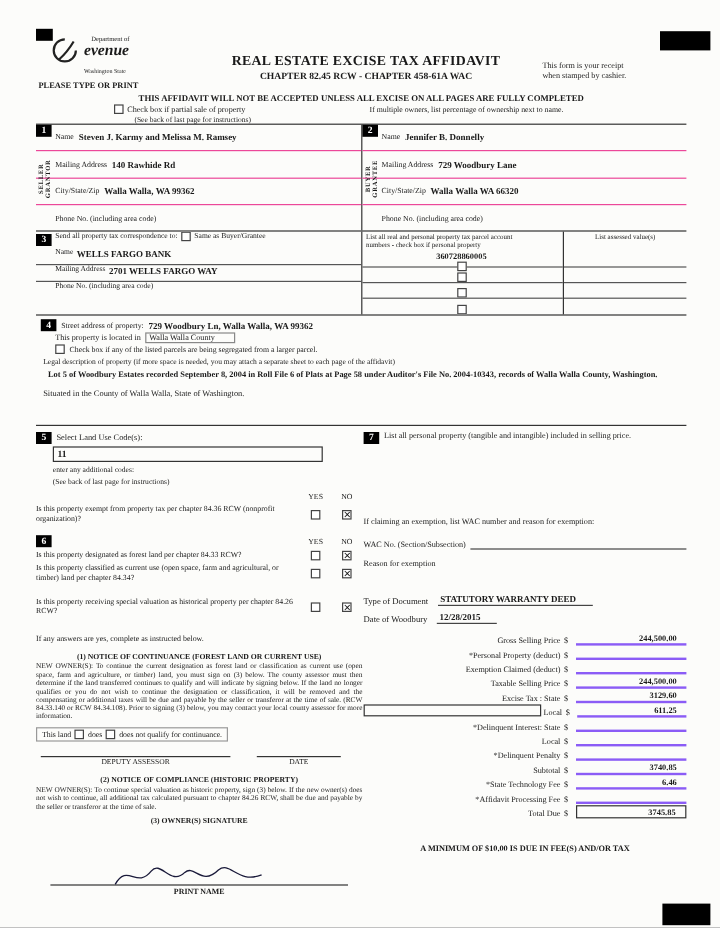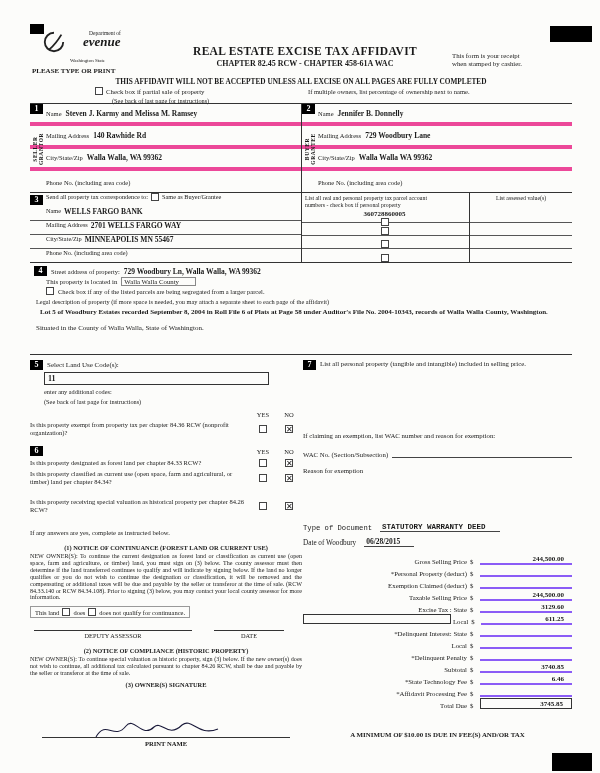--- a/index.html
+++ b/index.html
@@ -17,21 +17,21 @@
   }
   .cb {
     display:inline-block; width:8px; height:8px; border:1px solid #444;
     font-size:8px; line-height:7px; text-align:center; vertical-align:middle;
     background:#fff; font-family:"DejaVu Sans", sans-serif; flex:0 0 auto;
   }
   .lbl { font-size:6.5px; }
   .fval { font-size:7.5px; font-weight:bold; }
 
   
-  .logo { left:42px; top:30px; display:flex; align-items:flex-start; gap:17px; }
+  .logo { left:42px; top:30px; display:flex; align-items:flex-start; gap:4px; }
   .dept-small { font-size:5.5px; margin-left:6px; }
   .dept-large { font-size:13px; font-weight:bold; font-style:italic; margin-top:-2px; }
   .dept-sub { left:70px; top:58px; font-size:5px; }
   .type-print { left:32px; top:67px; font-size:7px; font-weight:bold; }
   .title-block { left:140px; top:45px; width:330px; text-align:center; }
   .main-title { font-size:11.5px; font-weight:bold; letter-spacing:0.3px; }
   .chapter { font-size:8px; font-weight:bold; margin-top:2px; }
   .receipt { left:452px; top:52px; width:108px; font-size:6.8px; line-height:8px; }
   .warning { left:30px; top:77px; width:542px; text-align:center; font-weight:bold; font-size:7.3px; }
   .partial-row { left:95px; top:87px; display:flex; gap:3px; align-items:center; font-size:6.8px; }
@@ -43,21 +43,21 @@
   .sec12 { left:30px; top:103px; width:542px; height:90px; border-top:1px solid #333; border-bottom:1px solid #333; display:flex; }
   .half { position:relative; width:272px; height:100%; }
   .half.right { width:270px; }
   .half.left { border-right:1px solid #333; }
   .half .numbox { position:absolute; left:0; top:0; }
   .vlabel {
     position:absolute; width:90px; height:12px; left:-37px; top:39px;
     transform:rotate(-90deg); text-align:center; font-size:5.5px;
     letter-spacing:0.6px; line-height:6px; font-weight:bold;
   }
-  .frow { height:22.4px; border-bottom:4px solid #ec4899; display:flex; align-items:center; gap:4px; padding:0 3px 0 16px; font-size:6.5px; }
+  .frow { height:22.4px; border-bottom:1px solid #ec4899; display:flex; align-items:center; gap:4px; padding:0 3px 0 16px; font-size:6.5px; }
   .frow:last-child { border-bottom:none; }
 
   
   .sec3 { left:30px; top:193px; width:542px; height:70px; border-bottom:1px solid #333; display:flex; }
   .s3left { position:relative; width:272px; border-right:1px solid #333; }
   .s3left .numbox { position:absolute; left:0; top:2px; }
   .s3row { height:14px; display:flex; align-items:flex-start; gap:3px; padding:0 3px 0 16px; font-size:6.3px; }
   .s3row.ul { border-bottom:1px solid #555; }
   .s3mid { position:relative; width:168px; border-right:1px solid #333; }
   .s3mid-header { font-size:5.8px; line-height:7px; padding:2px 3px; height:17px; }
@@ -104,21 +104,21 @@
   .squiggle { position:absolute; left:50px; bottom:-6px; }
   .print-name { text-align:center; font-size:6.6px; font-weight:bold; margin-top:2px; }
 
   .s7header { display:flex; gap:4px; }
   .s7text { font-size:6.8px; line-height:8px; flex:1; }
   .exemption-intro { font-size:6.8px; margin-top:62px; }
   .wac-row { display:flex; align-items:flex-end; font-size:6.8px; margin-top:10px; }
   .wac-line { flex:1; border-bottom:1px solid #444; height:9px; margin-left:4px; }
   .reason { font-size:6.8px; margin-top:9px; }
   .doc-row { display:flex; align-items:flex-end; font-size:7.2px; margin-top:5px; }
-  .doc-row.first { margin-top:49px;font-family:Liberation Mono, monospace; }
+  .doc-row.first { margin-top:21px; }
   .doc-lbl { flex:0 0 auto; }
   .doc-val { font-weight:bold; font-size:7.5px; margin-left:8px; border-bottom:1px solid #444; padding:0 14px 0 2px; }
   .fin-rows { margin-top:6px; }
   .fin-row { display:flex; align-items:flex-end; height:12px; font-size:6.8px; }
   .fin-label { flex:1; text-align:right; padding-right:3px; }
   .fin-dollar { width:10px; }
   .fin-value { width:92px; border-bottom:2px solid #8b5cf6; text-align:right; font-weight:bold; font-size:7px; height:11px; line-height:11px; padding-right:8px; }
   .fin-value.boxed { border:1px solid #333; }
   .fin-leftbox { width:150px; height:10px; border:1px solid #333; align-self:center; margin-right:2px; }
   .min-note { text-align:center; font-weight:bold; font-size:6.9px; margin-top:22px; }
@@ -197,21 +197,21 @@
       <div class="frow">
         <span class="lbl">Name</span>
         <span class="fval">Jennifer B. Donnelly</span>
       </div>
       <div class="frow">
         <span class="lbl">Mailing Address</span>
         <span class="fval">729 Woodbury Lane</span>
       </div>
       <div class="frow">
         <span class="lbl">City/State/Zip</span>
-        <span class="fval">Walla Walla WA  99362</span>
+        <span class="fval">Walla Walla WA  66320</span>
       </div>
       <div class="frow">
         <span class="lbl">Phone No. (including area code)</span>
         <span class="fval"></span>
       </div>
     </div>
   </div>
 
   <div class="abs sec3">
     <div class="s3left">
@@ -222,24 +222,20 @@
         <span>Same as Buyer/Grantee</span>
       </div>
       <div class="s3row ul">
         <span>Name</span>
         <span class="fval">WELLS FARGO BANK</span>
       </div>
       <div class="s3row ul">
         <span>Mailing Address</span>
         <span class="fval">2701 WELLS FARGO WAY</span>
       </div>
-      <div class="s3row ul">
-        <span>City/State/Zip</span>
-        <span class="fval">MINNEAPOLIS  MN  55467</span>
-      </div>
       <div class="s3row">
         <span>Phone No. (including area code)</span>
       </div>
     </div>
     <div class="s3mid">
       <div class="s3mid-header">
         <div>List all real and personal property tax parcel account</div>
         <div>numbers - check box if personal property</div>
       </div>
       <div class="prow">
@@ -390,21 +386,21 @@
     </div>
 
     <div class="reason">Reason for exemption</div>
 
     <div class="doc-row first">
       <span class="doc-lbl">Type of Document</span>
       <span class="doc-val">STATUTORY WARRANTY DEED</span>
     </div>
     <div class="doc-row">
       <span class="doc-lbl">Date of Woodbury</span>
-      <span class="doc-val">06/28/2015</span>
+      <span class="doc-val">12/28/2015</span>
     </div>
 
     <div class="fin-rows">
       <div class="fin-row">
         <span class="fin-label">Gross Selling Price</span>
         <span class="fin-dollar">$</span>
         <span class="fin-value">244,500.00</span>
       </div>
       <div class="fin-row">
         <span class="fin-label">*Personal Property (deduct)</span>

